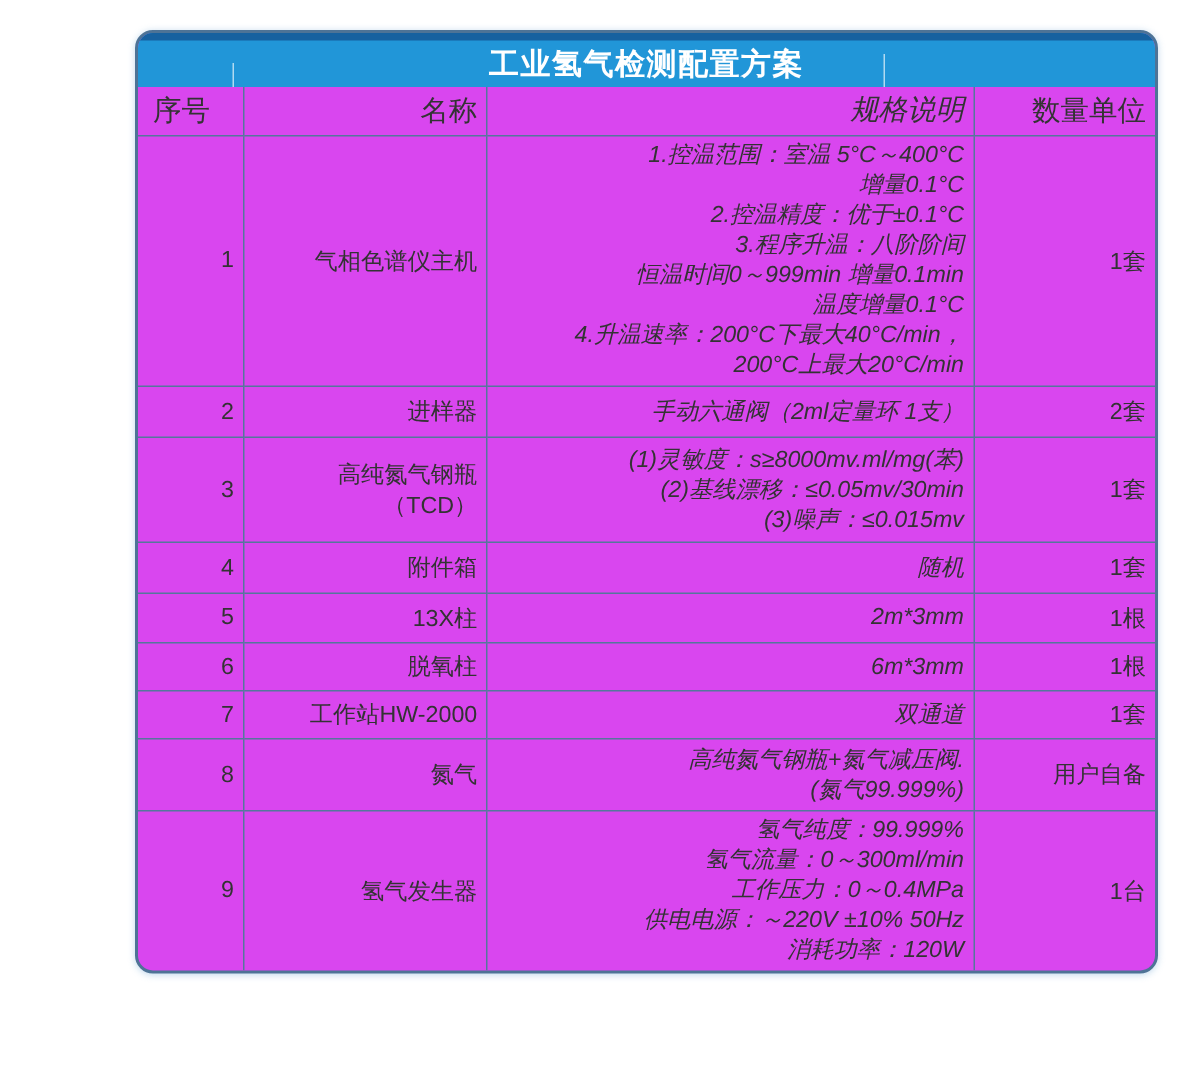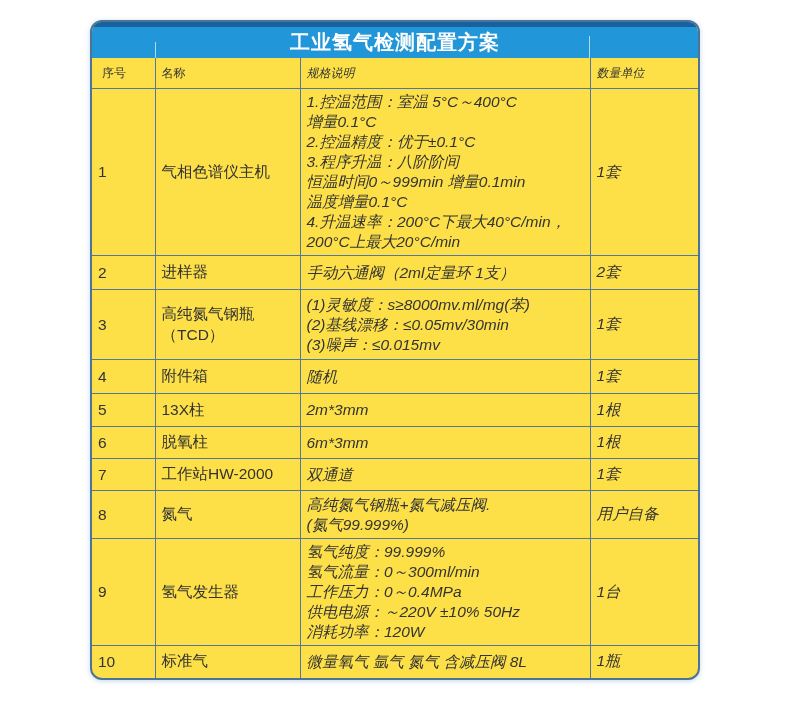--- a/index.html
+++ b/index.html
@@ -2,24 +2,24 @@
 <html><head>
 <meta charset="utf-8">
 <style>
   html,body{margin:0;padding:0;}
   body{
     width:790px;height:720px;background:#ffffff;position:relative;
     font-family:"Liberation Sans","DejaVu Sans",sans-serif;
     color:#333333;
   }
   .card{
-    position:absolute;left:90px;top:20px;width:610px;
+    position:absolute;left:90px;top:20px;width:682px;
     box-sizing:border-box;
     border:2px solid #4e7396;border-radius:12px;overflow:hidden;
-    background:#fde047;
+    background:#d946ef;
     box-shadow:0 1px 5px rgba(120,170,215,.45);
   }
   .banner{
     position:relative;height:36px;box-sizing:border-box;
     background:#2196d8;border-top:5px solid #17619f;
     display:flex;align-items:center;justify-content:center;
   }
   .banner .title{
     color:#ffffff;font-size:20px;font-weight:bold;letter-spacing:1px;
   }
@@ -27,28 +27,28 @@
     position:absolute;bottom:0;width:1px;background:rgba(255,255,255,.65);
   }
   .tick.t1{left:63px;height:16px;}
   .tick.t2{left:497px;height:22px;}
   table.tbl{
     width:100%;border-collapse:collapse;border-style:hidden;
     table-layout:fixed;font-size:15.5px;color:#333333;
   }
   .tbl td,.tbl th{
     border:1px solid #55779c;vertical-align:middle;
-    padding:3px 6px;font-weight:normal;text-align:left;
+    padding:3px 6px;font-weight:normal;text-align:right;
     overflow:hidden;
   }
   .c-no{width:63px;text-align:center;padding:3px 2px;}
   .c-name{width:145px;padding-left:10px;}
   .c-spec{width:290px;padding-left:10px;white-space:pre-line;line-height:20px;font-style:italic;}
-  .c-qty{width:108px;padding-left:8px;font-style:italic;}
-  .tbl thead th{height:24px;font-size:12px;}
+  .c-qty{width:108px;padding-left:8px;}
+  .tbl thead th{height:24px;font-size:19px;}
   .tbl thead th.c-no{text-align:left;padding-left:10px;}
 </style>
 </head>
 <body>
 
 <div class="card">
   <div class="banner">
     <span class="title">工业氢气检测配置方案</span>
     <span class="tick t1"></span>
     <span class="tick t2"></span>
@@ -131,21 +131,15 @@
       <tr style="height:104px">
         <td class="c-no">9</td>
         <td class="c-name">氢气发生器</td>
         <td class="c-spec">氢气纯度：99.999%
 氢气流量：0～300ml/min
 工作压力：0～0.4MPa
 供电电源：～220V ±10% 50Hz
 消耗功率：120W</td>
         <td class="c-qty">1台</td>
       </tr>
-      <tr style="height:32px">
-        <td class="c-no">10</td>
-        <td class="c-name">标准气</td>
-        <td class="c-spec">微量氧气 氩气 氮气 含减压阀 8L</td>
-        <td class="c-qty">1瓶</td>
-      </tr>
     </tbody>
   </table>
 </div>
 
 </body></html>

